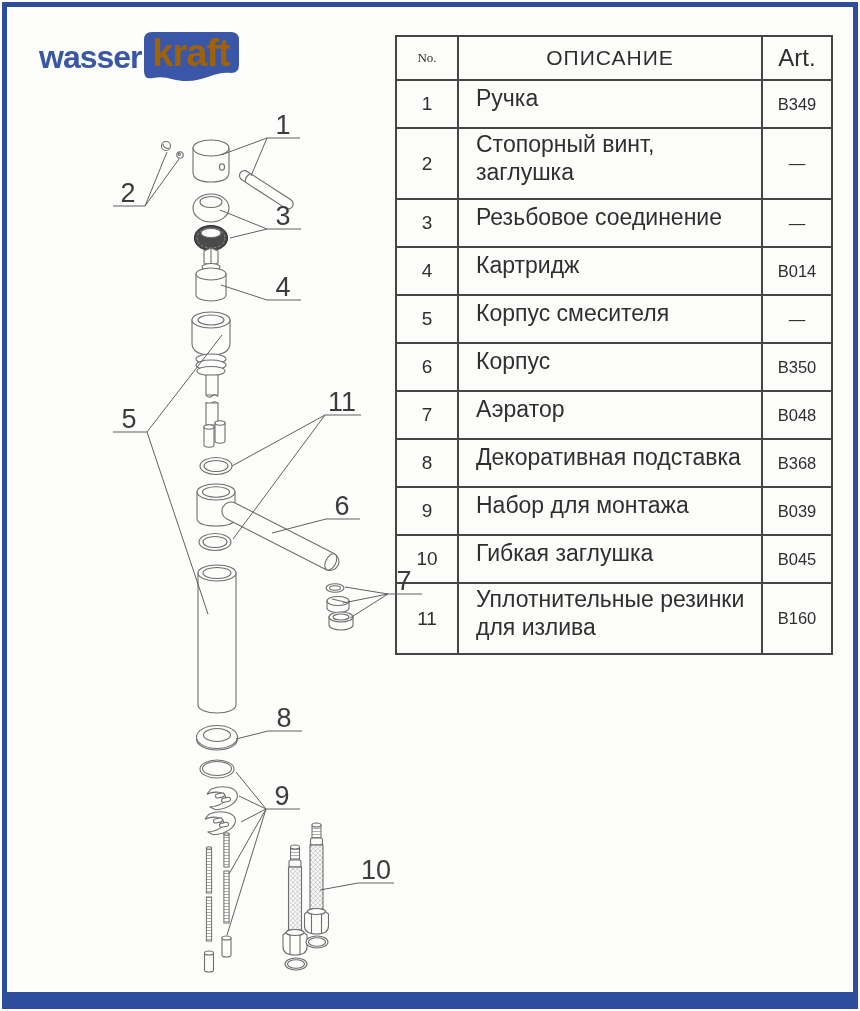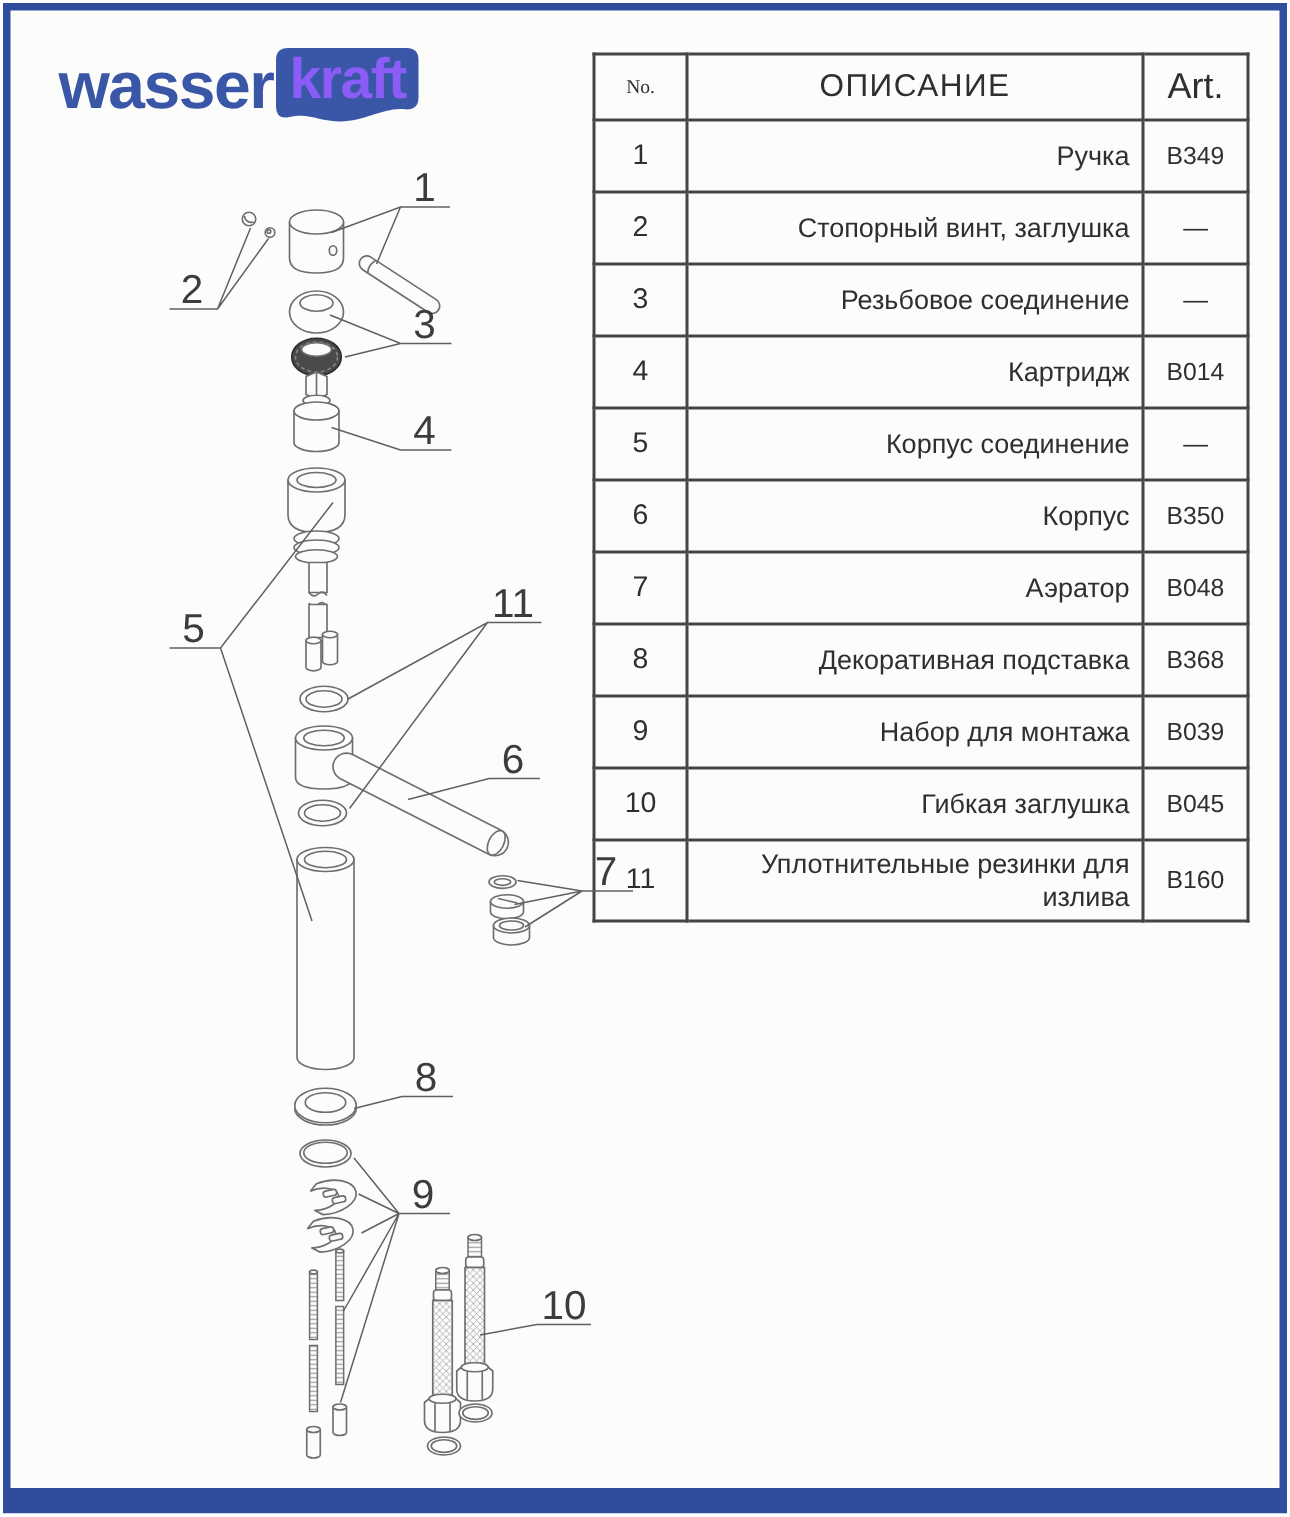--- a/index.html
+++ b/index.html
@@ -7,40 +7,40 @@
     position:relative; width:860px; height:1011px; box-sizing:border-box;
     background:#fcfcfb; overflow:hidden;
     border:5px solid #2e4e9d; border-bottom:17px solid #2e4e9d;
     outline:2px solid #ffffff; outline-offset:-0px;
     margin:2px; width:856px; height:1007px;
     font-family:"Liberation Sans", sans-serif;
   }
   
   .logo { position:absolute; left:32px; top:24px; display:flex; align-items:flex-start; }
   .logo-wasser {
-    font-weight:bold; font-size:44px; line-height:53px; letter-spacing:-1px;
+    font-weight:bold; font-size:32px; line-height:53px; letter-spacing:-1px;
     color:#3a57a7; font-family:"Liberation Sans", sans-serif;
   }
   .kraft-badge { position:relative; width:97px; height:54px; margin-left:1px; }
   .kraft-badge svg { position:absolute; left:0; top:0; }
   .kraft-badge .kraft-text {
     position:relative; display:block; text-align:center;
-    font-weight:bold; font-size:38px; line-height:45px; letter-spacing:-1px; color:#8b5cf6;
+    font-weight:bold; font-size:38px; line-height:45px; letter-spacing:-1px; color:#a16207;
   }
   
   .parts-table-wrap { position:absolute; left:388px; top:28px; }
   table.parts { border-collapse:collapse; table-layout:fixed; width:424px; background:#fcfcfb; }
   table.parts th, table.parts td {
     border:2px solid #454545; color:#2f2f2f; overflow:hidden;
   }
   th.h-no  { width:58px;  height:40px; font-family:"Liberation Serif", serif; font-weight:normal; font-size:13px; }
   th.h-desc{ width:300px; font-weight:normal; font-size:21px; letter-spacing:1px;margin-top:28px; }
   th.h-art { width:66px;  font-weight:normal; font-size:24px; }
   td.c-no  { text-align:center; font-size:19px; height:44px; }
-  td.c-desc{ text-align:right; font-size:18px; padding:2px 8px 0 17px; line-height:1.2; }
+  td.c-desc{ text-align:left; font-size:23px; padding:2px 8px 12px 17px; line-height:1.2; }
   td.c-art { text-align:center; font-size:16.5px;border-radius:20px; }
   tr:last-child td { height:50px; }
   
   .diagram { position:absolute; left:-2px; top:-2px; }
   .p  { stroke:#6e6e6e; stroke-width:1.1; fill:#fcfcfb; }
   .pn { stroke:#6e6e6e; stroke-width:1.1; fill:none; }
   .ld { stroke:#606060; stroke-width:1; fill:none; }
   .co { font-family:"Liberation Sans", sans-serif; font-size:27px; fill:#3c3c3c; text-anchor:middle; }
 </style>
 </head>
@@ -87,21 +87,21 @@
     </tr>
 
     <tr>
       <td class="c-no">4</td>
       <td class="c-desc">Картридж</td>
       <td class="c-art">B014</td>
     </tr>
 
     <tr>
       <td class="c-no">5</td>
-      <td class="c-desc">Корпус соединение</td>
+      <td class="c-desc">Корпус смесителя</td>
       <td class="c-art">—</td>
     </tr>
 
     <tr>
       <td class="c-no">6</td>
       <td class="c-desc">Корпус</td>
       <td class="c-art">B350</td>
     </tr>
 
     <tr>

